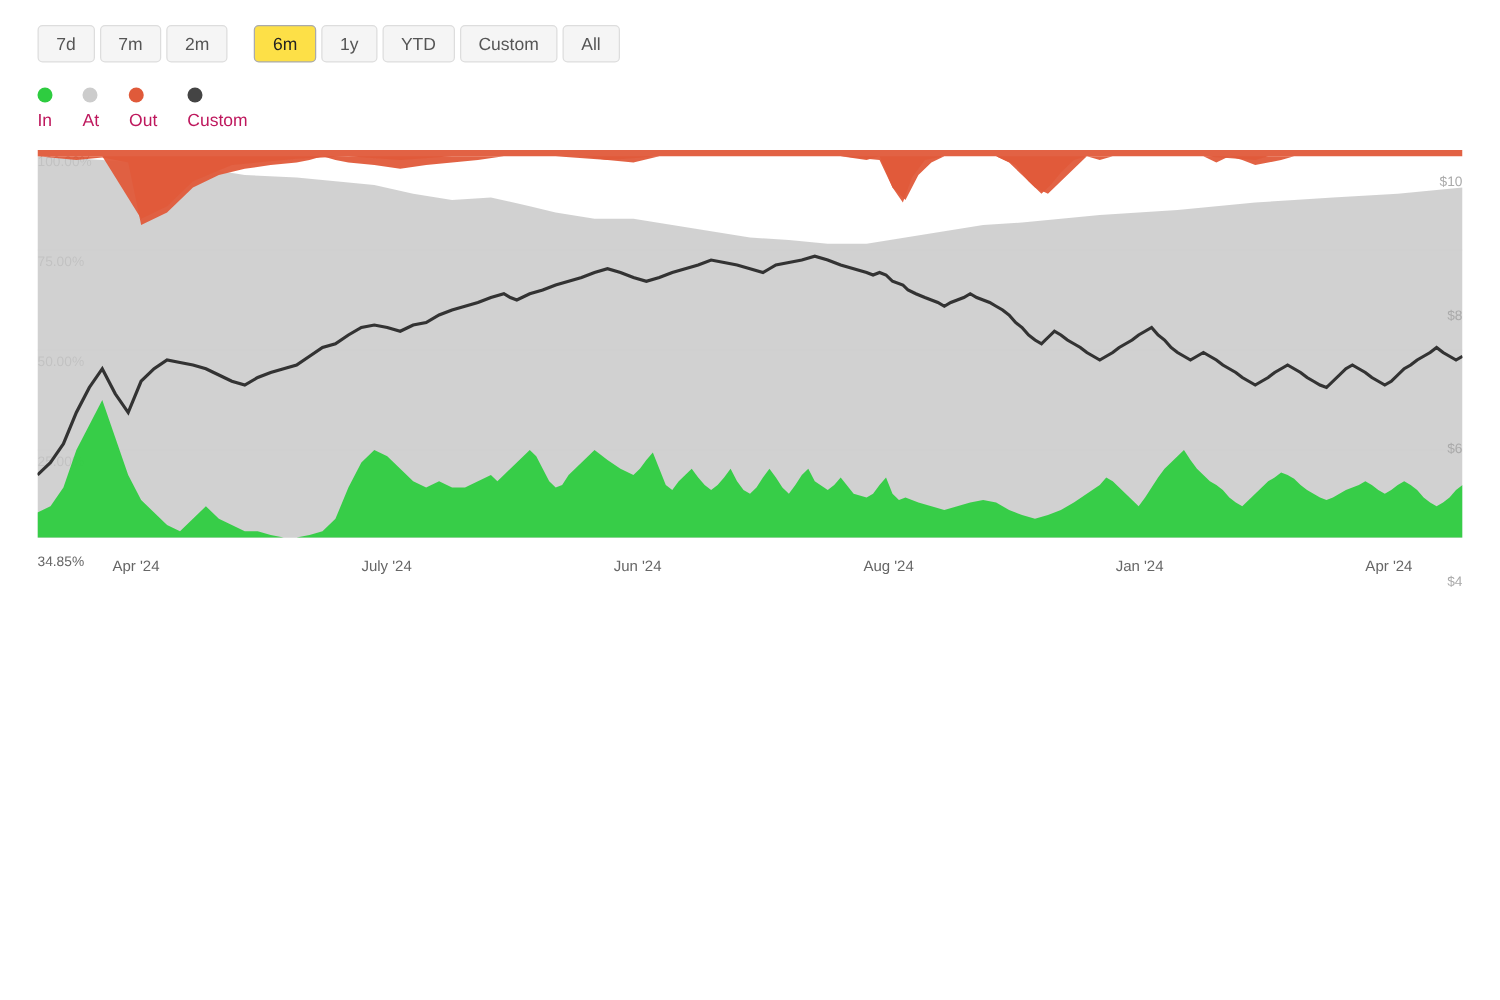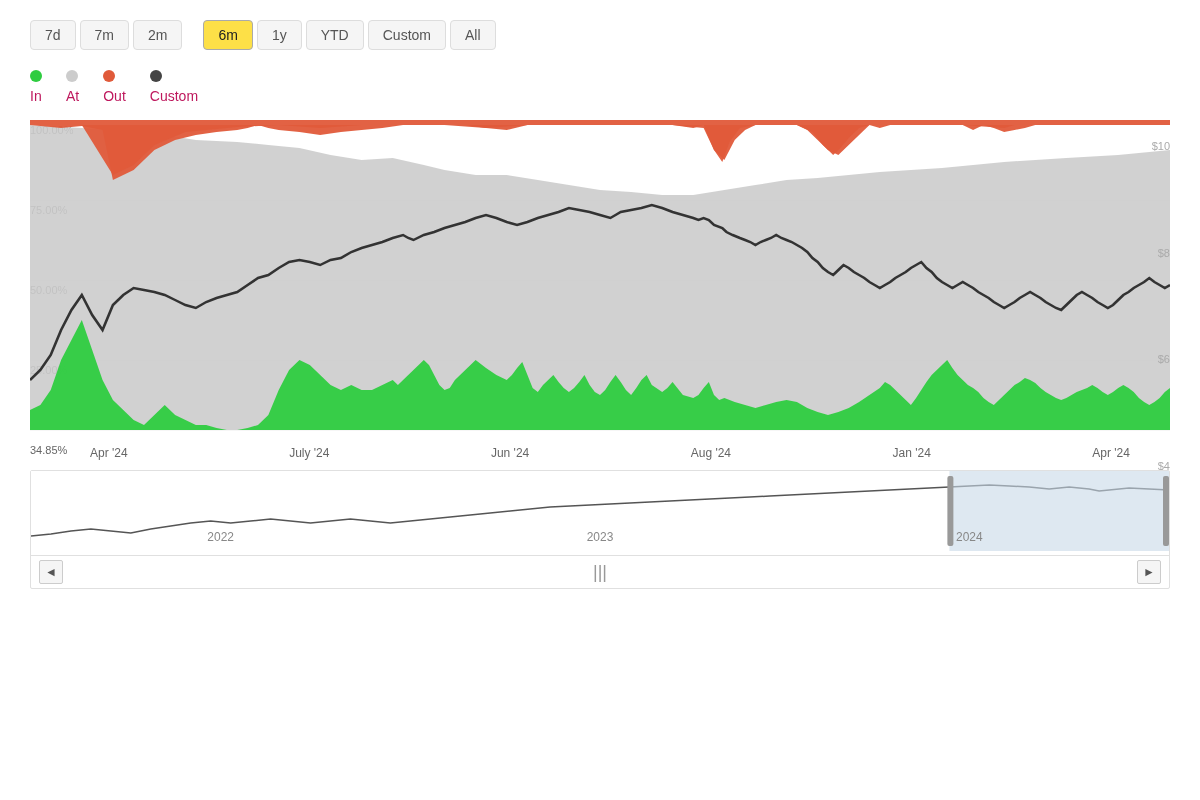--- a/index.html
+++ b/index.html
@@ -438,46 +438,13 @@
     <div class="x-axis-labels">
       <span>Apr '24</span>
       <span>July '24</span>
       <span>Jun '24</span>
       <span>Aug '24</span>
       <span>Jan '24</span>
       <span>Apr '24</span>
     </div>
   </div>
 
-  <div class="mini-chart-container">
-    <svg class="mini-chart" viewBox="0 0 1140 80" preserveAspectRatio="none">
-
-      <rect x="0" y="0" width="1140" height="80" fill="#ffffff"></rect>
-
-      <path fill="none" stroke="#555555" stroke-width="1.5" d="
-          M0,65 L20,63 L40,60 L60,58 L80,60 L100,62 L120,58 L140,55 L160,52
-          L180,50 L200,52 L220,50 L240,48 L260,50 L280,52 L300,50 L320,48
-          L340,50 L360,52 L380,50 L400,48 L420,46 L440,44 L460,42 L480,40
-          L500,38 L520,36 L540,35 L560,34 L580,33 L600,32 L620,31 L640,30
-          L660,29 L680,28 L700,27 L720,26 L740,25 L760,24 L780,23 L800,22
-          L820,21 L840,20 L860,19 L880,18 L900,17 L920,16 L940,15
-          L960,14 L980,15 L1000,16 L1010,17 L1020,18 L1030,17 L1040,16
-          L1060,18 L1070,20 L1080,19 L1090,18 L1100,17 L1120,18 L1140,19
-        "></path>
-
-      <rect x="920" y="0" width="220" height="80" fill="#c8d8e8" opacity="0.6"></rect>
-
-      <rect x="918" y="5" width="6" height="70" fill="#999" rx="2"></rect>
-      <rect x="1134" y="5" width="6" height="70" fill="#999" rx="2"></rect>
-
-      <text x="190" y="70" font-size="12" fill="#888" text-anchor="middle">2022</text>
-      <text x="570" y="70" font-size="12" fill="#888" text-anchor="middle">2023</text>
-      <text x="940" y="70" font-size="12" fill="#888" text-anchor="middle">2024</text>
-    </svg>
-
-    
-    <div class="navigator-btns">
-      <button class="nav-btn">◄</button>
-      <span class="nav-center">|||</span>
-      <button class="nav-btn">►</button>
-    </div>
-  </div>
 </div>
 
 </body></html>

